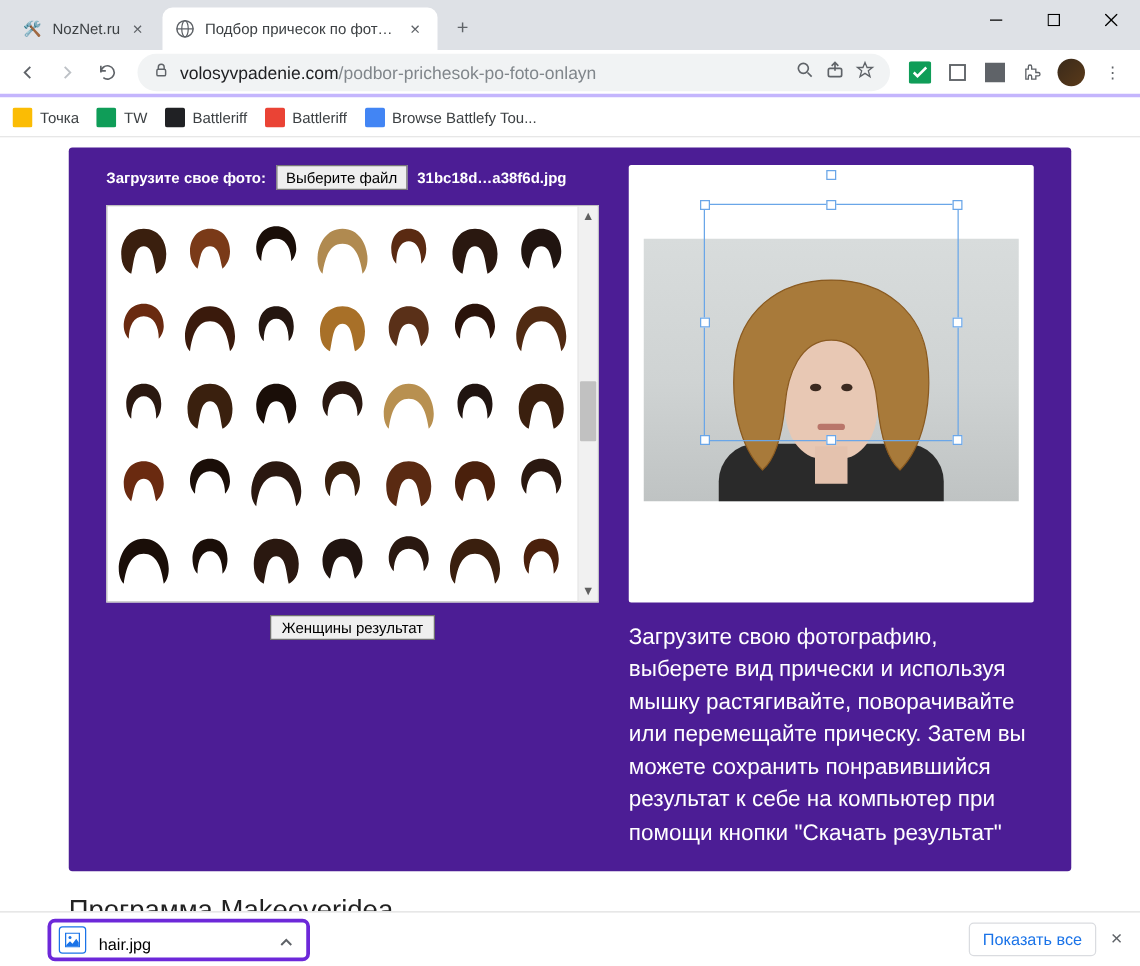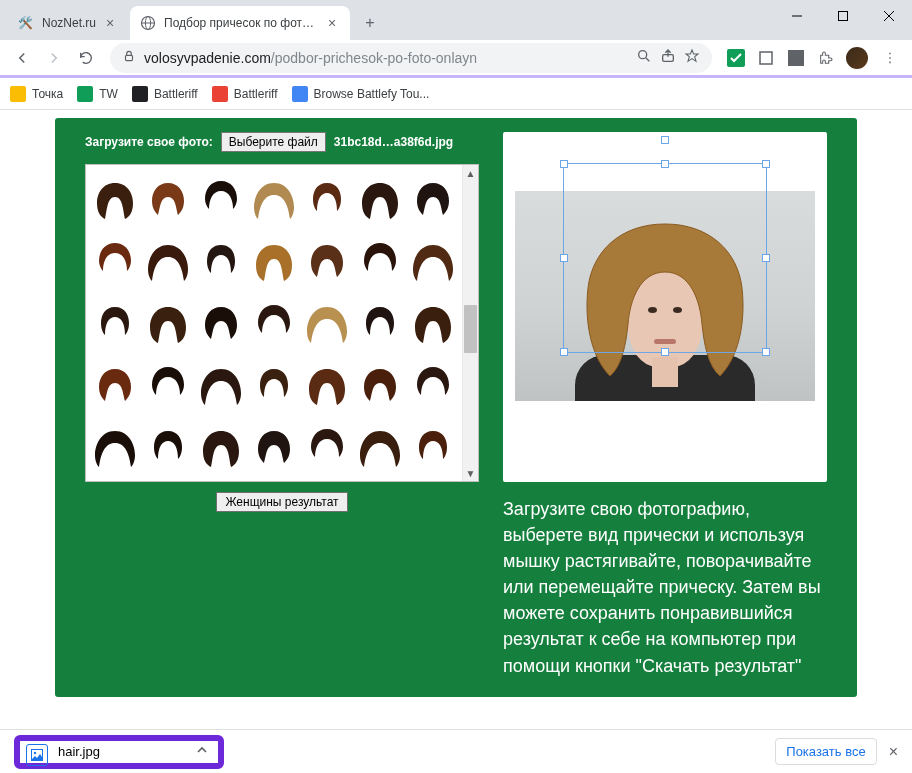--- a/index.html
+++ b/index.html
@@ -32,21 +32,21 @@
 .avatar { width: 22px; height: 22px; border-radius: 50%; background: linear-gradient(135deg,#3a2a1a,#5a3a1a); }
 .menu-dots { width: 28px; height: 28px; display: inline-flex; align-items: center; justify-content: center; color: #5f6368; }
 
 
 .bookmarks { height: 32px; background: #fff; display: flex; align-items: center; padding: 0 10px; gap: 14px; border-bottom: 1px solid #e0e0e0; font-size: 12px; color: #3c4043; }
 .bm { display: flex; align-items: center; gap: 6px; }
 .bm-icon { width: 16px; height: 16px; display: inline-flex; align-items: center; justify-content: center; }
 
 
 .page { height: calc(773px - 40px - 38px - 32px - 44px); overflow: hidden; padding: 8px 55px 0; background: #fff; }
-.red-panel { background: #15803d; border-radius: 3px; padding: 14px 30px 18px; display: flex; gap: 24px; }
+.red-panel { background: #4c1d95; border-radius: 3px; padding: 14px 30px 18px; display: flex; gap: 24px; }
 .left-col { width: 400px; display: flex; flex-direction: column; }
 .upload-row { color: #fff; font-weight: bold; font-size: 12px; display: flex; align-items: center; gap: 8px; margin-bottom: 12px; }
 .file-btn { background: #efefef; border: 1px solid #767676; font-size: 12px; padding: 2px 7px; font-family: Arial; }
 .filename { color: #fff; font-weight: bold; font-size: 12px; }
 .gender-row { color: #fff; font-weight: bold; font-size: 12px; margin-bottom: 8px; }
 .gender-row input { margin: 0 1px 0 0; vertical-align: middle; }
 .hair-grid-wrap { background: #fff; border: 1px solid #c0c0c0; position: relative; height: 318px; display: flex; }
 .hair-grid { flex: 1; overflow: hidden; padding: 4px; display: grid; grid-template-columns: repeat(7, 1fr); grid-auto-rows: 60px; gap: 2px; }
 .hair-item { display: flex; align-items: center; justify-content: center; }
 .hair-svg { width: 48px; height: 44px; }
@@ -68,21 +68,21 @@
 .eye.l { left: 20px; } .eye.r { right: 20px; }
 .mouth { position: absolute; width: 22px; height: 5px; background: #b9766a; border-radius: 3px; left: 50%; transform: translateX(-50%); top: 72px; }
 .selection-box { position: absolute; border: 1px solid #6aa6e8; }
 .sel-handle { position: absolute; width: 8px; height: 8px; background: #fff; border: 1px solid #6aa6e8; }
 .instructions { color: #fff; font-size: 18px; line-height: 1.45; margin-top: 14px; }
 
 .section-title { font-size: 22px; color: #222; margin: 18px 0 8px; font-weight: normal; }
 
 
 .dl-shelf { position: absolute; bottom: 0; left: 0; right: 0; height: 44px; background: #fff; border-top: 1px solid #e0e0e0; display: flex; align-items: center; padding: 0 14px; }
-.dl-chip { display: flex; align-items: flex-start; gap: 10px; border: 6px solid #6d28d9; border-radius: 6px; padding: 3px 10px 3px 6px; height: 34px; min-width: 210px; position: relative; }
+.dl-chip { display: flex; align-items: flex-end; gap: 10px; border: 3px solid #6d28d9; border-radius: 6px; padding: 3px 10px 3px 6px; height: 34px; min-width: 210px; position: relative; margin-left: 24px; }
 .dl-fileicon { width: 22px; height: 22px; border: 1px solid #1a73e8; border-radius: 3px; display: flex; align-items: center; justify-content: center; }
 .dl-chevron { color: #5f6368; margin-left: auto; }
 .show-all { margin-left: auto; color: #1a73e8; font-size: 13px; border: 1px solid #dadce0; padding: 5px 10px; border-radius: 4px; background: #fff; }
 .shelf-close { margin-left: 12px; color: #5f6368; font-size: 16px; }
 </style>
 </head>
 <body>
 
 <div class="titlebar">
   <div class="tab inactive">
@@ -445,20 +445,21 @@
             <div class="sel-handle" style="left:calc(50% - 4px); bottom:-4px"></div>
             <div class="sel-handle" style="left:-4px; top:calc(50% - 4px)"></div>
             <div class="sel-handle" style="right:-4px; top:calc(50% - 4px)"></div>
             <div class="sel-handle" style="left:calc(50% - 4px); top:-28px"></div>
           </div>
         </div>
       </div>
       <div class="instructions">Загрузите свою фотографию, выберете вид прически и используя мышку растягивайте, поворачивайте или перемещайте прическу. Затем вы можете сохранить понравившийся результат к себе на компьютер при помощи кнопки "Скачать результат"</div>
     </div>
   </div>
+  <h2 class="section-title">Программа Makeoveridea</h2>
 </div>
 
 <div class="dl-shelf">
   <div class="dl-chip">
     <span class="dl-fileicon">
       <svg width="12" height="12" viewBox="0 0 12 12">
           <rect x="0.5" y="0.5" width="11" height="11" fill="none" stroke="#1a73e8"></rect>
           <circle cx="4" cy="4" r="1.2" fill="#1a73e8"></circle>
           <path d="M1 10l3-3 2 2 3-4 2 3v3H1z" fill="#1a73e8"></path>
         </svg>

